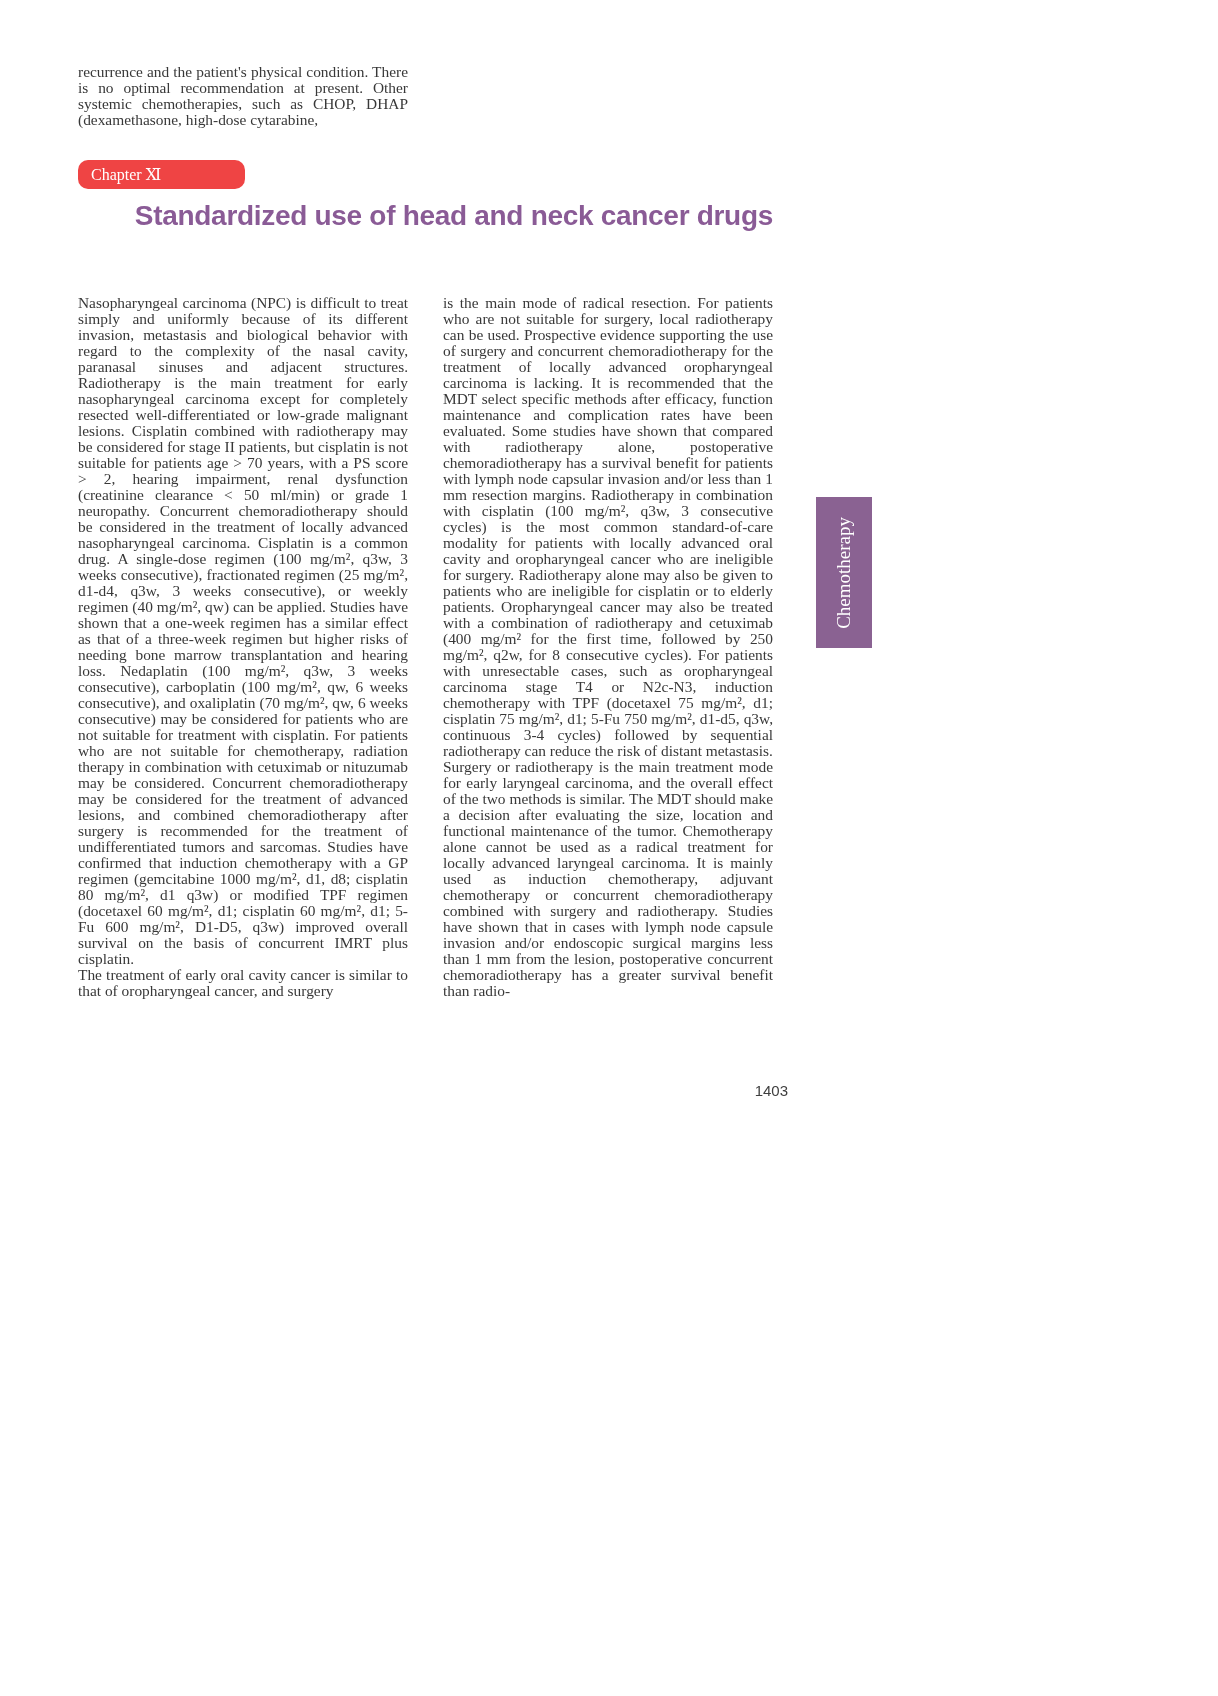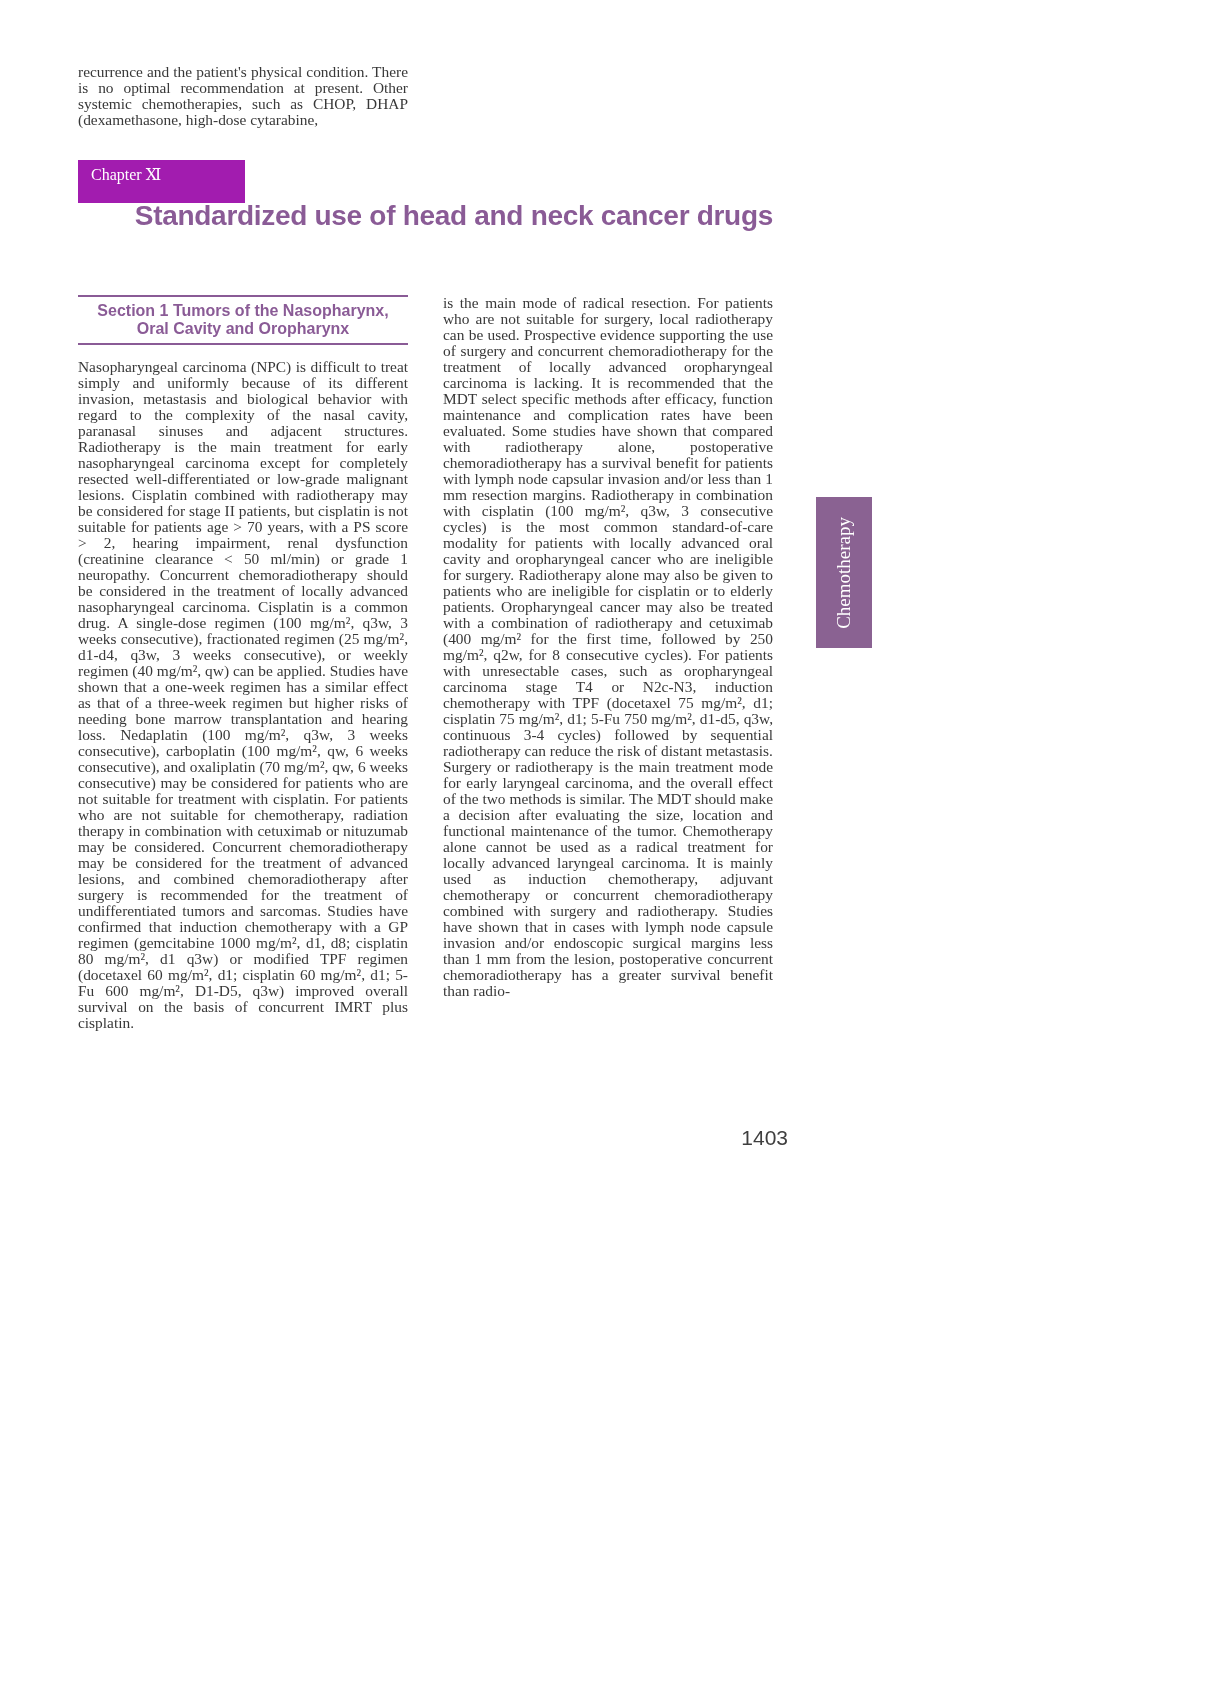--- a/index.html
+++ b/index.html
@@ -29,22 +29,23 @@
     width: 695px;
     display: flex;
     gap: 35px;
   }
   .intro-row .col { width: 330px; }
   .banner {
     position: absolute;
     left: 78px;
     top: 160px;
     width: 167px;
-    height: 43px;
-    background: #a21caf;
+    height: 29px;
+    background: #ef4444;
+    border-radius: 10px;
   }
   .banner span {
     font-family: "Liberation Serif", "DejaVu Serif", serif;
     font-size: 16px;
     color: #ffffff;
     line-height: 29px;
     padding-left: 13px;
     display: inline-block;
   }
   .title {
@@ -79,25 +80,25 @@
     font-family: "Liberation Sans", "DejaVu Sans", sans-serif;
     font-weight: bold;
     font-size: 16px;
     line-height: 18px;
     color: #8a5b96;
   }
   .right-col .sec-heading { margin: 9px 0 10px 0; }
   .page-number {
     position: absolute;
     left: 713px;
-    top: 1126px;
+    top: 1082px;
     width: 75px;
     text-align: right;
     font-family: "Liberation Sans", "DejaVu Sans", sans-serif;
-    font-size: 21px;
+    font-size: 15px;
     color: #3f3f3f;
   }
   .side-tab {
     position: absolute;
     left: 816px;
     top: 497px;
     width: 56px;
     height: 151px;
     background: #8a6292;
     display: flex;
@@ -123,22 +124,22 @@
   </div>
 
   <div class="banner">
     <span>Chapter Ⅺ</span>
   </div>
 
   <h1 class="title">Standardized use of head and neck cancer drugs</h1>
 
   <div class="cols-row">
     <div class="col">
-      <div class="sec-heading">Section 1 Tumors of the Nasopharynx, Oral Cavity and Oropharynx</div>
       <p class="body">Nasopharyngeal carcinoma (NPC) is difficult to treat simply and uniformly because of its different invasion, metastasis and biological behavior with regard to the complexity of the nasal cavity, paranasal sinuses and adjacent structures. Radiotherapy is the main treatment for early nasopharyngeal carcinoma except for completely resected well-differentiated or low-grade malignant lesions. Cisplatin combined with radiotherapy may be considered for stage II patients, but cisplatin is not suitable for patients age &gt; 70 years, with a PS score &gt; 2, hearing impairment, renal dysfunction (creatinine clearance &lt; 50 ml/min) or grade 1 neuropathy. Concurrent chemoradiotherapy should be considered in the treatment of locally advanced nasopharyngeal carcinoma. Cisplatin is a common drug. A single-dose regimen (100 mg/m², q3w, 3 weeks consecutive), fractionated regimen (25 mg/m², d1-d4, q3w, 3 weeks consecutive), or weekly regimen (40 mg/m², qw) can be applied. Studies have shown that a one-week regimen has a similar effect as that of a three-week regimen but higher risks of needing bone marrow transplantation and hearing loss. Nedaplatin (100 mg/m², q3w, 3 weeks consecutive), carboplatin (100 mg/m², qw, 6 weeks consecutive), and oxaliplatin (70 mg/m², qw, 6 weeks consecutive) may be considered for patients who are not suitable for treatment with cisplatin. For patients who are not suitable for chemotherapy, radiation therapy in combination with cetuximab or nituzumab may be considered. Concurrent chemoradiotherapy may be considered for the treatment of advanced lesions, and combined chemoradiotherapy after surgery is recommended for the treatment of undifferentiated tumors and sarcomas. Studies have confirmed that induction chemotherapy with a GP regimen (gemcitabine 1000 mg/m², d1, d8; cisplatin 80 mg/m², d1 q3w) or modified TPF regimen (docetaxel 60 mg/m², d1; cisplatin 60 mg/m², d1; 5-Fu 600 mg/m², D1-D5, q3w) improved overall survival on the basis of concurrent IMRT plus cisplatin.</p>
+      <p class="body">The treatment of early oral cavity cancer is similar to that of oropharyngeal cancer, and surgery</p>
     </div>
     <div class="col right-col">
       <p class="body">is the main mode of radical resection. For patients who are not suitable for surgery, local radiotherapy can be used. Prospective evidence supporting the use of surgery and concurrent chemoradiotherapy for the treatment of locally advanced oropharyngeal carcinoma is lacking. It is recommended that the MDT select specific methods after efficacy, function maintenance and complication rates have been evaluated. Some studies have shown that compared with radiotherapy alone, postoperative chemoradiotherapy has a survival benefit for patients with lymph node capsular invasion and/or less than 1 mm resection margins. Radiotherapy in combination with cisplatin (100 mg/m², q3w, 3 consecutive cycles) is the most common standard-of-care modality for patients with locally advanced oral cavity and oropharyngeal cancer who are ineligible for surgery. Radiotherapy alone may also be given to patients who are ineligible for cisplatin or to elderly patients. Oropharyngeal cancer may also be treated with a combination of radiotherapy and cetuximab (400 mg/m² for the first time, followed by 250 mg/m², q2w, for 8 consecutive cycles). For patients with unresectable cases, such as oropharyngeal carcinoma stage T4 or N2c-N3, induction chemotherapy with TPF (docetaxel 75 mg/m², d1; cisplatin 75 mg/m², d1; 5-Fu 750 mg/m², d1-d5, q3w, continuous 3-4 cycles) followed by sequential radiotherapy can reduce the risk of distant metastasis.</p>
       <p class="body">Surgery or radiotherapy is the main treatment mode for early laryngeal carcinoma, and the overall effect of the two methods is similar. The MDT should make a decision after evaluating the size, location and functional maintenance of the tumor. Chemotherapy alone cannot be used as a radical treatment for locally advanced laryngeal carcinoma. It is mainly used as induction chemotherapy, adjuvant chemotherapy or concurrent chemoradiotherapy combined with surgery and radiotherapy. Studies have shown that in cases with lymph node capsule invasion and/or endoscopic surgical margins less than 1 mm from the lesion, postoperative concurrent chemoradiotherapy has a greater survival benefit than radio-</p>
     </div>
   </div>
 
   <div class="page-number">1403</div>
 
   <div class="side-tab">

